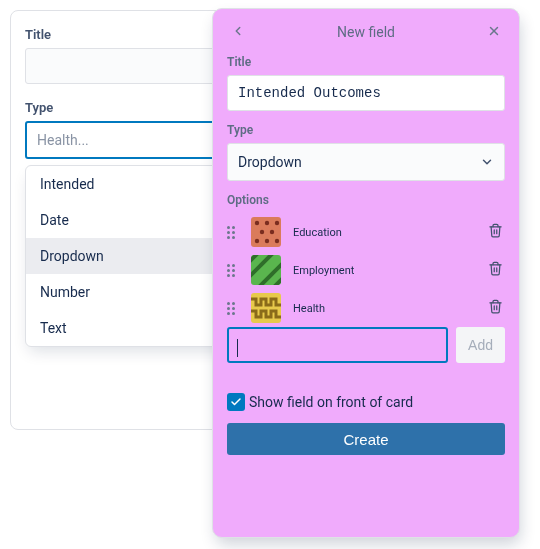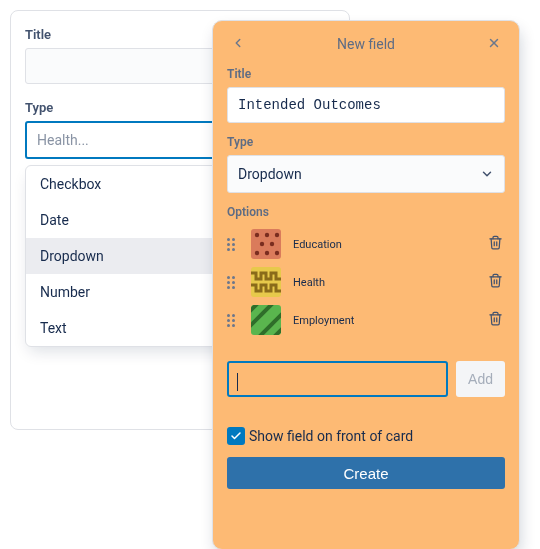--- a/index.html
+++ b/index.html
@@ -66,27 +66,27 @@
       padding: 10px 14px;
       font-size: 14px;
       color: #172b4d;
       cursor: pointer;
     }
     .back-dropdown .dd-item.selected {
       background: #ebecf0;
     }
     .front-panel {
       position: absolute;
-      top: 20px;
+      top: 8px;
       left: 212px;
       width: 308px;
       height: 530px;
       border: 1px solid #dfe1e6;
       border-radius: 10px;
-      background: #fdba74;
+      background: #f0abfc;
       padding: 12px 14px 14px 14px;
       box-shadow: 2px 8px 16px -2px rgba(9,30,66,.20);
     }
     .fp-header {
       display: flex;
       align-items: center;
       justify-content: center;
       position: relative;
       height: 22px;
       margin-bottom: 12px;
@@ -160,21 +160,21 @@
       font-size: 11px;
       color: #172b4d;
     }
     .trash {
       width: 20px; height: 20px; color: #42526e; cursor: pointer;
       display: flex; align-items: center; justify-content: center;
     }
     .add-row {
       display: flex;
       gap: 8px;
-      margin-top: 22px;
+      margin-top: 0;
     }
     .add-input {
       flex: 1;
       height: 36px;
       border: 2px solid #0079bf;
       border-radius: 3px;
       padding: 4px 8px;
       font-size: 14px;
     }
     .add-input .cursor {
@@ -231,21 +231,21 @@
 
 <div class="back-panel">
   <span class="label">Title</span>
   <input class="text-input" value="" style="">
   <div class="spacer"></div>
   <span class="label">Type</span>
   <div class="back-select-open">
     <span>Health...</span>
   </div>
   <div class="back-dropdown" id="back-dropdown">
-      <div class="dd-item">Checkbox</div>
+      <div class="dd-item">Intended</div>
       <div class="dd-item">Date</div>
       <div class="dd-item selected">Dropdown</div>
       <div class="dd-item">Number</div>
       <div class="dd-item">Text</div>
     </div>
 </div>
 
 <div class="front-panel">
   <div class="fp-header">
     <div class="back-btn">
@@ -334,73 +334,73 @@
             <div class="dot"></div>
             <div class="dot"></div>
           </div>
           <div class="drow">
             <div class="dot"></div>
             <div class="dot"></div>
           </div>
         </div>
         <div class="swatch">
           <svg width="30" height="30">
+            <rect width="30" height="30" fill="#5ab54e"></rect>
+      <g stroke="#2f6e2a" stroke-width="4">
+        <line x1="-5" y1="10" x2="10" y2="-5"></line>
+        <line x1="-5" y1="25" x2="25" y2="-5"></line>
+        <line x1="5" y1="35" x2="35" y2="5"></line>
+        <line x1="20" y1="35" x2="35" y2="20"></line>
+      </g>
+          </svg>
+        </div>
+        <span class="opt-label">Employment</span>
+        <div class="trash">
+          <span><svg width="15" height="15" viewBox="0 0 24 24" fill="none" stroke="currentColor" stroke-width="2" stroke-linecap="round" stroke-linejoin="round">
+              <polyline points="3 6 5 6 21 6"></polyline>
+              <path d="M19 6 L18 20 a2 2 0 0 1 -2 2 H8 a2 2 0 0 1 -2 -2 L5 6"></path>
+              <path d="M10 11v6"></path>
+              <path d="M14 11v6"></path>
+              <path d="M8 6 V4 a2 2 0 0 1 2 -2 h4 a2 2 0 0 1 2 2 v2"></path>
+            </svg></span>
+        </div>
+      </div>
+      <div class="opt-row">
+        <div class="drag-handle">
+          <div class="drow">
+            <div class="dot"></div>
+            <div class="dot"></div>
+          </div>
+          <div class="drow">
+            <div class="dot"></div>
+            <div class="dot"></div>
+          </div>
+          <div class="drow">
+            <div class="dot"></div>
+            <div class="dot"></div>
+          </div>
+        </div>
+        <div class="swatch">
+          <svg width="30" height="30">
             <rect width="30" height="30" fill="#e7c94b"></rect>
       <path d="M0 6 h5 v6 h5 v-6 h5 v6 h5 v-6 h5 v6 h5" fill="none" stroke="#8a6b1a" stroke-width="3"></path>
       <path d="M0 18 h5 v6 h5 v-6 h5 v6 h5 v-6 h5 v6 h5" fill="none" stroke="#8a6b1a" stroke-width="3"></path>
       </svg>
         </div>
         <span class="opt-label">Health</span>
         <div class="trash">
           <span><svg width="15" height="15" viewBox="0 0 24 24" fill="none" stroke="currentColor" stroke-width="2" stroke-linecap="round" stroke-linejoin="round">
               <polyline points="3 6 5 6 21 6"></polyline>
               <path d="M19 6 L18 20 a2 2 0 0 1 -2 2 H8 a2 2 0 0 1 -2 -2 L5 6"></path>
               <path d="M10 11v6"></path>
               <path d="M14 11v6"></path>
               <path d="M8 6 V4 a2 2 0 0 1 2 -2 h4 a2 2 0 0 1 2 2 v2"></path>
             </svg></span>
         </div>
       </div>
-      <div class="opt-row">
-        <div class="drag-handle">
-          <div class="drow">
-            <div class="dot"></div>
-            <div class="dot"></div>
-          </div>
-          <div class="drow">
-            <div class="dot"></div>
-            <div class="dot"></div>
-          </div>
-          <div class="drow">
-            <div class="dot"></div>
-            <div class="dot"></div>
-          </div>
-        </div>
-        <div class="swatch">
-          <svg width="30" height="30">
-            <rect width="30" height="30" fill="#5ab54e"></rect>
-      <g stroke="#2f6e2a" stroke-width="4">
-        <line x1="-5" y1="10" x2="10" y2="-5"></line>
-        <line x1="-5" y1="25" x2="25" y2="-5"></line>
-        <line x1="5" y1="35" x2="35" y2="5"></line>
-        <line x1="20" y1="35" x2="35" y2="20"></line>
-      </g>
-          </svg>
-        </div>
-        <span class="opt-label">Employment</span>
-        <div class="trash">
-          <span><svg width="15" height="15" viewBox="0 0 24 24" fill="none" stroke="currentColor" stroke-width="2" stroke-linecap="round" stroke-linejoin="round">
-              <polyline points="3 6 5 6 21 6"></polyline>
-              <path d="M19 6 L18 20 a2 2 0 0 1 -2 2 H8 a2 2 0 0 1 -2 -2 L5 6"></path>
-              <path d="M10 11v6"></path>
-              <path d="M14 11v6"></path>
-              <path d="M8 6 V4 a2 2 0 0 1 2 -2 h4 a2 2 0 0 1 2 2 v2"></path>
-            </svg></span>
-        </div>
-      </div>
     </div>
 
   <div class="add-row">
     <div class="add-input">
       <span class="cursor"></span>
     </div>
     <button class="add-btn">Add</button>
   </div>
 
   <div class="check-row">

